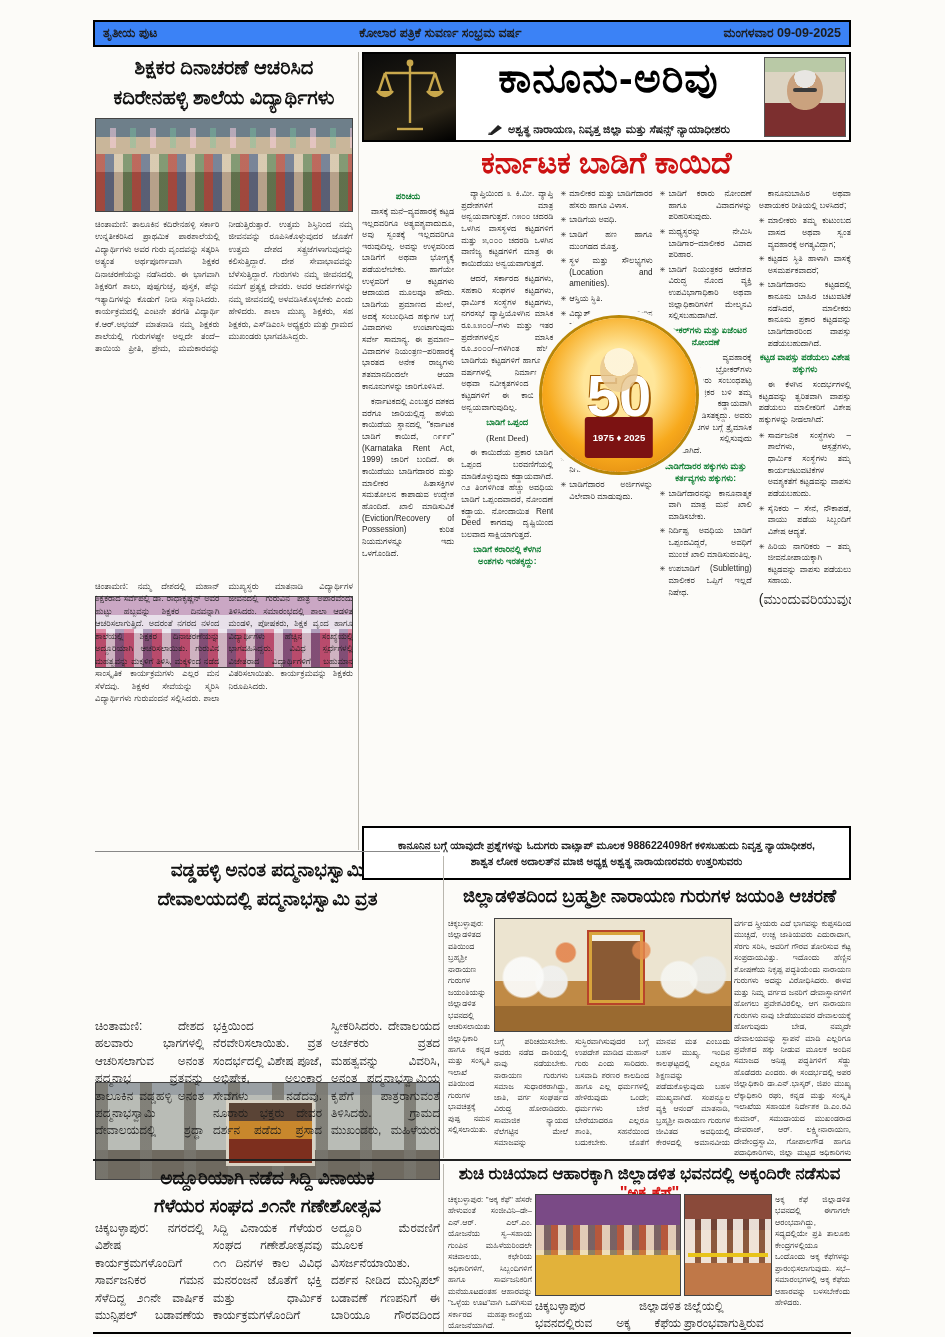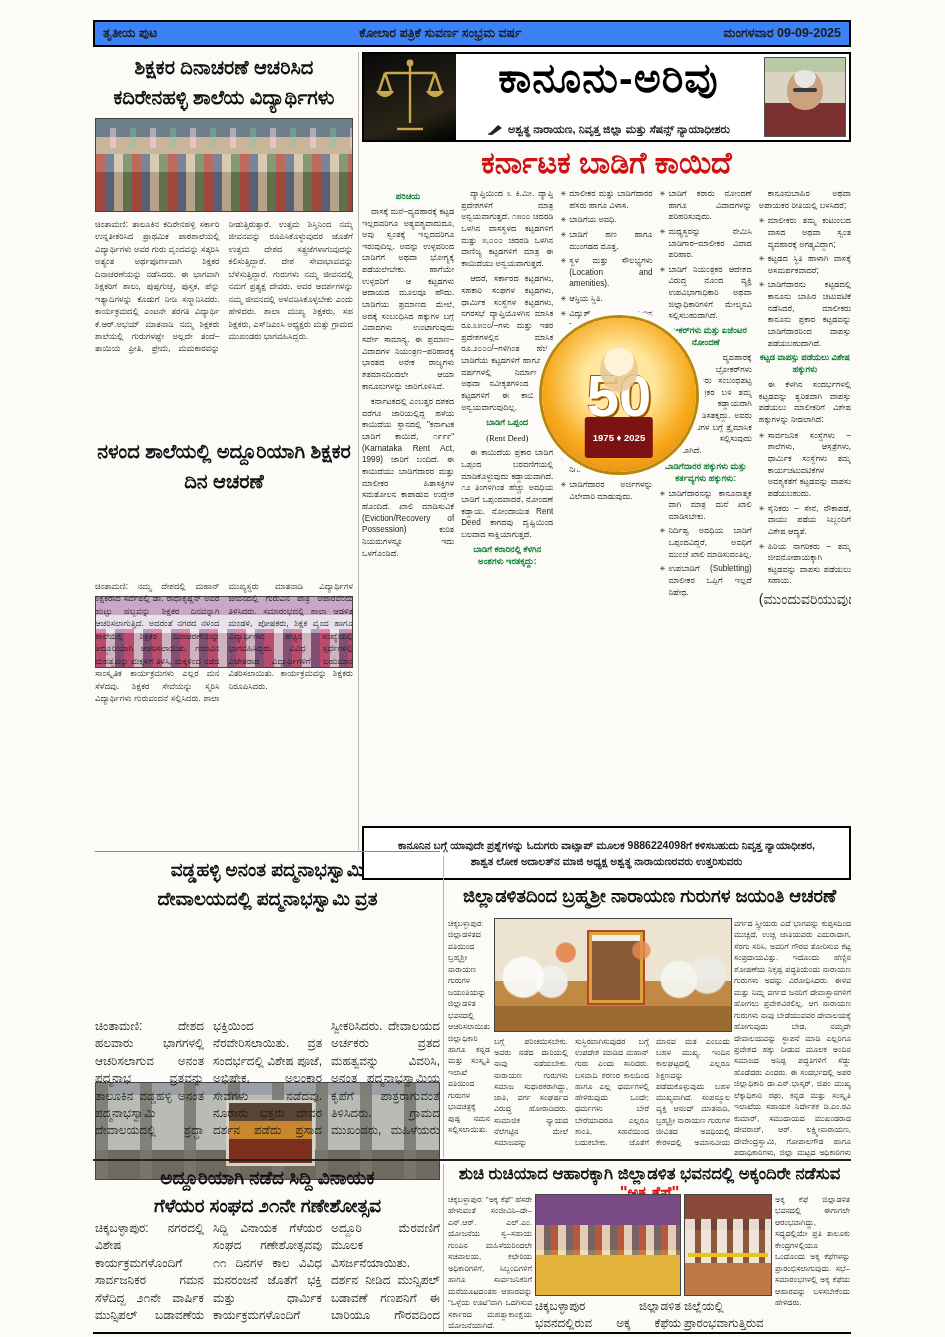--- a/index.html
+++ b/index.html
@@ -118,21 +118,20 @@
   <div class="abs" id="topbar">
     <span>ತೃತೀಯ ಪುಟ</span>
     <span>ಕೋಲಾರ ಪತ್ರಿಕೆ ಸುವರ್ಣ ಸಂಭ್ರಮ ವರ್ಷ</span>
     <span>ಮಂಗಳವಾರ 09-09-2025</span>
   </div>
 
   <div class="abs headline" id="head-a">ಶಿಕ್ಷಕರ ದಿನಾಚರಣೆ ಆಚರಿಸಿದ ಕದಿರೇನಹಳ್ಳಿ ಶಾಲೆಯ ವಿದ್ಯಾರ್ಥಿಗಳು</div>
   <div class="abs ph-crowd" id="photo-a"></div>
   <div class="abs body2" id="body-a">ಚಿಂತಾಮಣಿ: ತಾಲೂಕಿನ ಕದಿರೇನಹಳ್ಳಿ ಸರ್ಕಾರಿ ಉನ್ನತೀಕರಿಸಿದ ಪ್ರಾಥಮಿಕ ಪಾಠಶಾಲೆಯಲ್ಲಿ ವಿದ್ಯಾರ್ಥಿಗಳು ಅವರ ಗುರು ವೃಂದವನ್ನು ಸತ್ಕರಿಸಿ ಅತ್ಯಂತ ಅರ್ಥಪೂರ್ಣವಾಗಿ ಶಿಕ್ಷಕರ ದಿನಾಚರಣೆಯನ್ನು ನಡೆಸಿದರು. ಈ ಭಾಗವಾಗಿ ಶಿಕ್ಷಕರಿಗೆ ಶಾಲು, ಪುಷ್ಪಗುಚ್ಛ, ಪುಸ್ತಕ, ಪೆನ್ನು ಇತ್ಯಾದಿಗಳನ್ನು ಕೊಡುಗೆ ನೀಡಿ ಸನ್ಮಾನಿಸಿದರು. ಕಾರ್ಯಕ್ರಮದಲ್ಲಿ ಎಂಟನೇ ತರಗತಿ ವಿದ್ಯಾರ್ಥಿ ಕೆ.ಆರ್.ಅಭಯ್ ಮಾತನಾಡಿ ನಮ್ಮ ಶಿಕ್ಷಕರು ಶಾಲೆಯಲ್ಲಿ ಗುರುಗಳಷ್ಟೇ ಅಲ್ಲದೇ ತಂದೆ–ತಾಯಿಯ ಪ್ರೀತಿ, ಪ್ರೇಮ, ಮಮಕಾರವನ್ನು ನೀಡುತ್ತಿರುತ್ತಾರೆ. ಉತ್ತಮ ಶಿಸ್ತಿನಿಂದ ನಮ್ಮ ಜೀವನವನ್ನು ರೂಪಿಸಿಕೊಳ್ಳುವುದರ ಜೊತೆಗೆ ಉತ್ತಮ ದೇಶದ ಸತ್ಪ್ರಜೆಗಳಾಗುವುದನ್ನು ಕಲಿಸುತ್ತಿದ್ದಾರೆ. ದೇಶ ಸೇವಾಭಾವವನ್ನು ಬೆಳೆಸುತ್ತಿದ್ದಾರೆ. ಗುರುಗಳು ನಮ್ಮ ಜೀವನದಲ್ಲಿ ನಮಗೆ ಪ್ರತ್ಯಕ್ಷ ದೇವರು. ಅವರ ಆದರ್ಶಗಳನ್ನು ನಮ್ಮ ಜೀವನದಲ್ಲಿ ಅಳವಡಿಸಿಕೊಳ್ಳಬೇಕು ಎಂದು ಹೇಳಿದರು. ಶಾಲಾ ಮುಖ್ಯ ಶಿಕ್ಷಕರು, ಸಹ ಶಿಕ್ಷಕರು, ಎಸ್‌ಡಿಎಂಸಿ ಅಧ್ಯಕ್ಷರು ಮತ್ತು ಗ್ರಾಮದ ಮುಖಂಡರು ಭಾಗವಹಿಸಿದ್ದರು.</div>
 
-  <div class="abs headline" id="head-b">ನಳಂದ ಶಾಲೆಯಲ್ಲಿ ಅದ್ದೂರಿಯಾಗಿ ಶಿಕ್ಷಕರ ದಿನ ಆಚರಣೆ</div>
   <div class="abs ph-stage" id="photo-b"></div>
   <div class="abs body2" id="body-b">ಚಿಂತಾಮಣಿ: ನಮ್ಮ ದೇಶದಲ್ಲಿ ಮಹಾನ್ ಶಿಕ್ಷಕರಾದ ಸರ್ವೆಪಲ್ಲಿ ಡಾ. ರಾಧಾಕೃಷ್ಣನ್ ಅವರ ಹುಟ್ಟು ಹಬ್ಬವನ್ನು ಶಿಕ್ಷಕರ ದಿನವನ್ನಾಗಿ ಆಚರಿಸಲಾಗುತ್ತಿದೆ. ಅದರಂತೆ ನಗರದ ನಳಂದ ಶಾಲೆಯಲ್ಲಿ ಶಿಕ್ಷಕರ ದಿನಾಚರಣೆಯನ್ನು ಅದ್ದೂರಿಯಾಗಿ ಆಚರಿಸಲಾಯಿತು. ಗುರುವಿನ ಮಹತ್ವವನ್ನು ಮಕ್ಕಳಿಗೆ ತಿಳಿಸಿ, ಮಕ್ಕಳಿಂದ ನಡೆದ ಸಾಂಸ್ಕೃತಿಕ ಕಾರ್ಯಕ್ರಮಗಳು ಎಲ್ಲರ ಮನ ಸೆಳೆದವು. ಶಿಕ್ಷಕರ ಸೇವೆಯನ್ನು ಸ್ಮರಿಸಿ ವಿದ್ಯಾರ್ಥಿಗಳು ಗುರುವಂದನೆ ಸಲ್ಲಿಸಿದರು. ಶಾಲಾ ಮುಖ್ಯಸ್ಥರು ಮಾತನಾಡಿ ವಿದ್ಯಾರ್ಥಿಗಳ ಜೀವನದಲ್ಲಿ ಗುರುವಿನ ಪಾತ್ರ ಅಪಾರವೆಂದು ತಿಳಿಸಿದರು. ಸಮಾರಂಭದಲ್ಲಿ ಶಾಲಾ ಆಡಳಿತ ಮಂಡಳಿ, ಪೋಷಕರು, ಶಿಕ್ಷಕ ವೃಂದ ಹಾಗೂ ವಿದ್ಯಾರ್ಥಿಗಳು ಹೆಚ್ಚಿನ ಸಂಖ್ಯೆಯಲ್ಲಿ ಭಾಗವಹಿಸಿದ್ದರು. ವಿವಿಧ ಸ್ಪರ್ಧೆಗಳಲ್ಲಿ ವಿಜೇತರಾದ ವಿದ್ಯಾರ್ಥಿಗಳಿಗೆ ಬಹುಮಾನ ವಿತರಿಸಲಾಯಿತು. ಕಾರ್ಯಕ್ರಮವನ್ನು ಶಿಕ್ಷಕರು ನಿರೂಪಿಸಿದರು.</div>
 
   <div class="abs vsep" id="sep1"></div>
 
   <div class="abs" id="masthead">
     <div id="justice">
       <svg width="70" height="80" viewBox="0 0 70 80">
         <g stroke="#c9a84c" stroke-width="2.4" fill="none">
           <line x1="35" y1="6" x2="35" y2="66"></line>

